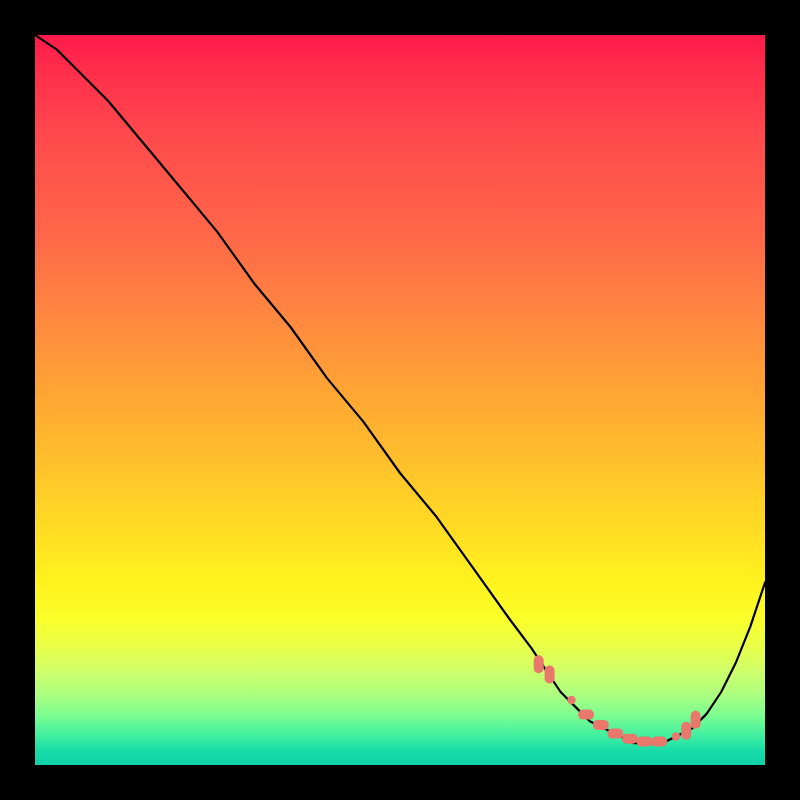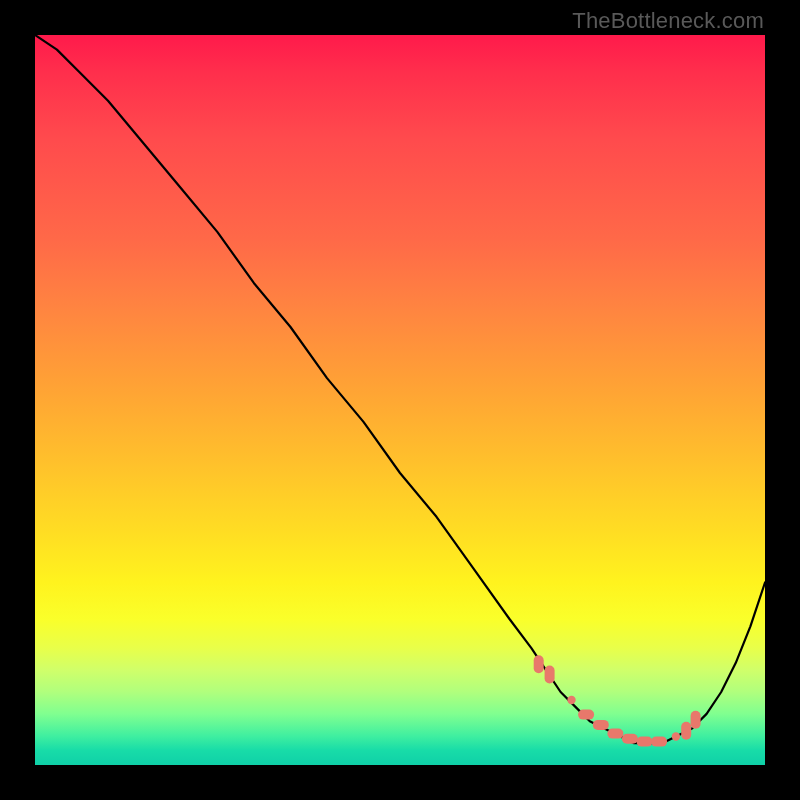--- a/index.html
+++ b/index.html
@@ -70,21 +70,20 @@
   }
   .marker {
     fill: #e8786b;
     stroke: none;
   }
 </style>
 </head>
 <body>
 
 <div class="chart-container">
-  <div class="watermark">TheBottleneck.com</div>
 
   <div class="plot-area">
     <svg class="overlay" viewBox="0 0 730 730">
       <path id="curve-path" class="curve" d="M0.0 0.0 L21.9 14.6 L43.8 36.5 L73.0 65.7 L109.5 109.5 L146.0 153.3 L182.5 197.1 L219.0 248.2 L255.5 292.0 L292.0 343.1 L328.5 386.9 L365.0 438.0 L401.5 481.8 L438.0 532.9 L474.5 584.0 L496.4 613.2 L511.0 635.1 L525.6 657.0 L540.2 671.6 L554.8 686.2 L569.4 693.5 L584.0 700.8 L598.6 708.1 L613.2 708.1 L627.8 708.1 L642.4 700.8 L657.0 693.5 L671.6 678.9 L686.2 657.0 L700.8 627.8 L715.4 591.3 L730.0 547.5"></path>
       <g id="markers-group">
           <rect x="498.7" y="620.3" width="10" height="18" rx="5" class="marker"></rect>
           <rect x="509.6" y="630.5" width="10" height="18" rx="5" class="marker"></rect>
           <circle cx="536.5" cy="665.0" r="4.2" class="marker"></circle>
           <rect x="543.1" y="674.6" width="16" height="10" rx="5" class="marker"></rect>
           <rect x="557.8" y="684.9" width="16" height="10" rx="5" class="marker"></rect>

